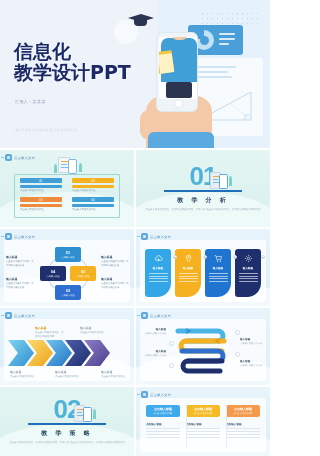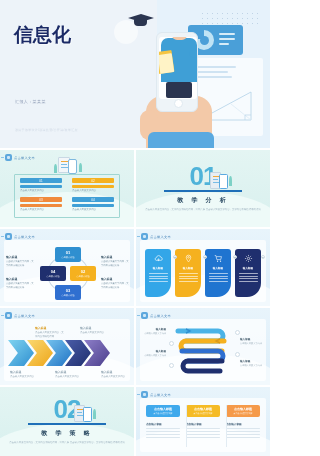--- a/index.html
+++ b/index.html
@@ -17,21 +17,21 @@
     background: linear-gradient(90deg,#eef4fa 0%, #e9f1f9 52%, #eaf4fb 100%);
   }
   .hero-left-panel{position:absolute;left:0;top:0;width:157px;height:148px;background:#edf3f9;}
   .hero-right-panel{position:absolute;left:157px;top:0;width:113px;height:148px;background:#e6f2fb;}
   .watermark{
     position:absolute; left:6px; top:14px;
     font-size:42px; font-weight:bold; letter-spacing:-1px;
     color:#dde6f0; line-height:1; white-space:nowrap;
     font-family:"Liberation Sans",sans-serif;
   }
-  .hero-title{position:absolute;left:14px;top:24px;}
+  .hero-title{position:absolute;left:14px;top:41px;}
   .hero-title .l1,.hero-title .l2{
     color:#1b2a66; font-weight:bold; line-height:1.12;
     font-family:"DejaVu Sans",sans-serif; letter-spacing:0px;
     text-shadow:1px 1px 0 rgba(255,255,255,.55);
   }
   .hero-title .l1{font-size:19px;}
   .hero-title .l2{font-size:19px;}
   .hero-sub{position:absolute;left:15px;top:99px;font-size:4px;color:#8e9bb5;letter-spacing:.4px;}
   .hero-foot{position:absolute;left:15px;top:128px;font-size:3px;color:#cfd8e4;letter-spacing:.3px;line-height:1.5;}
 
@@ -227,20 +227,21 @@
 
       <div class="cap">
         <div class="cap-circle"></div>
         <div class="cap-top"></div>
         <div class="cap-base"></div>
       </div>
     </div>
 
     <div class="hero-title">
       <div class="l1">信息化</div>
+      <div class="l2">教学设计PPT</div>
     </div>
     <div class="hero-sub">汇报人：某某某</div>
     <div class="hero-foot">适用于教学设计/说课比赛/公开课/教学汇报</div>
   </div>
 
   <div class="row">
 
     <div class="slide mint">
       <div class="slide-inner">
         <div class="s-head">

